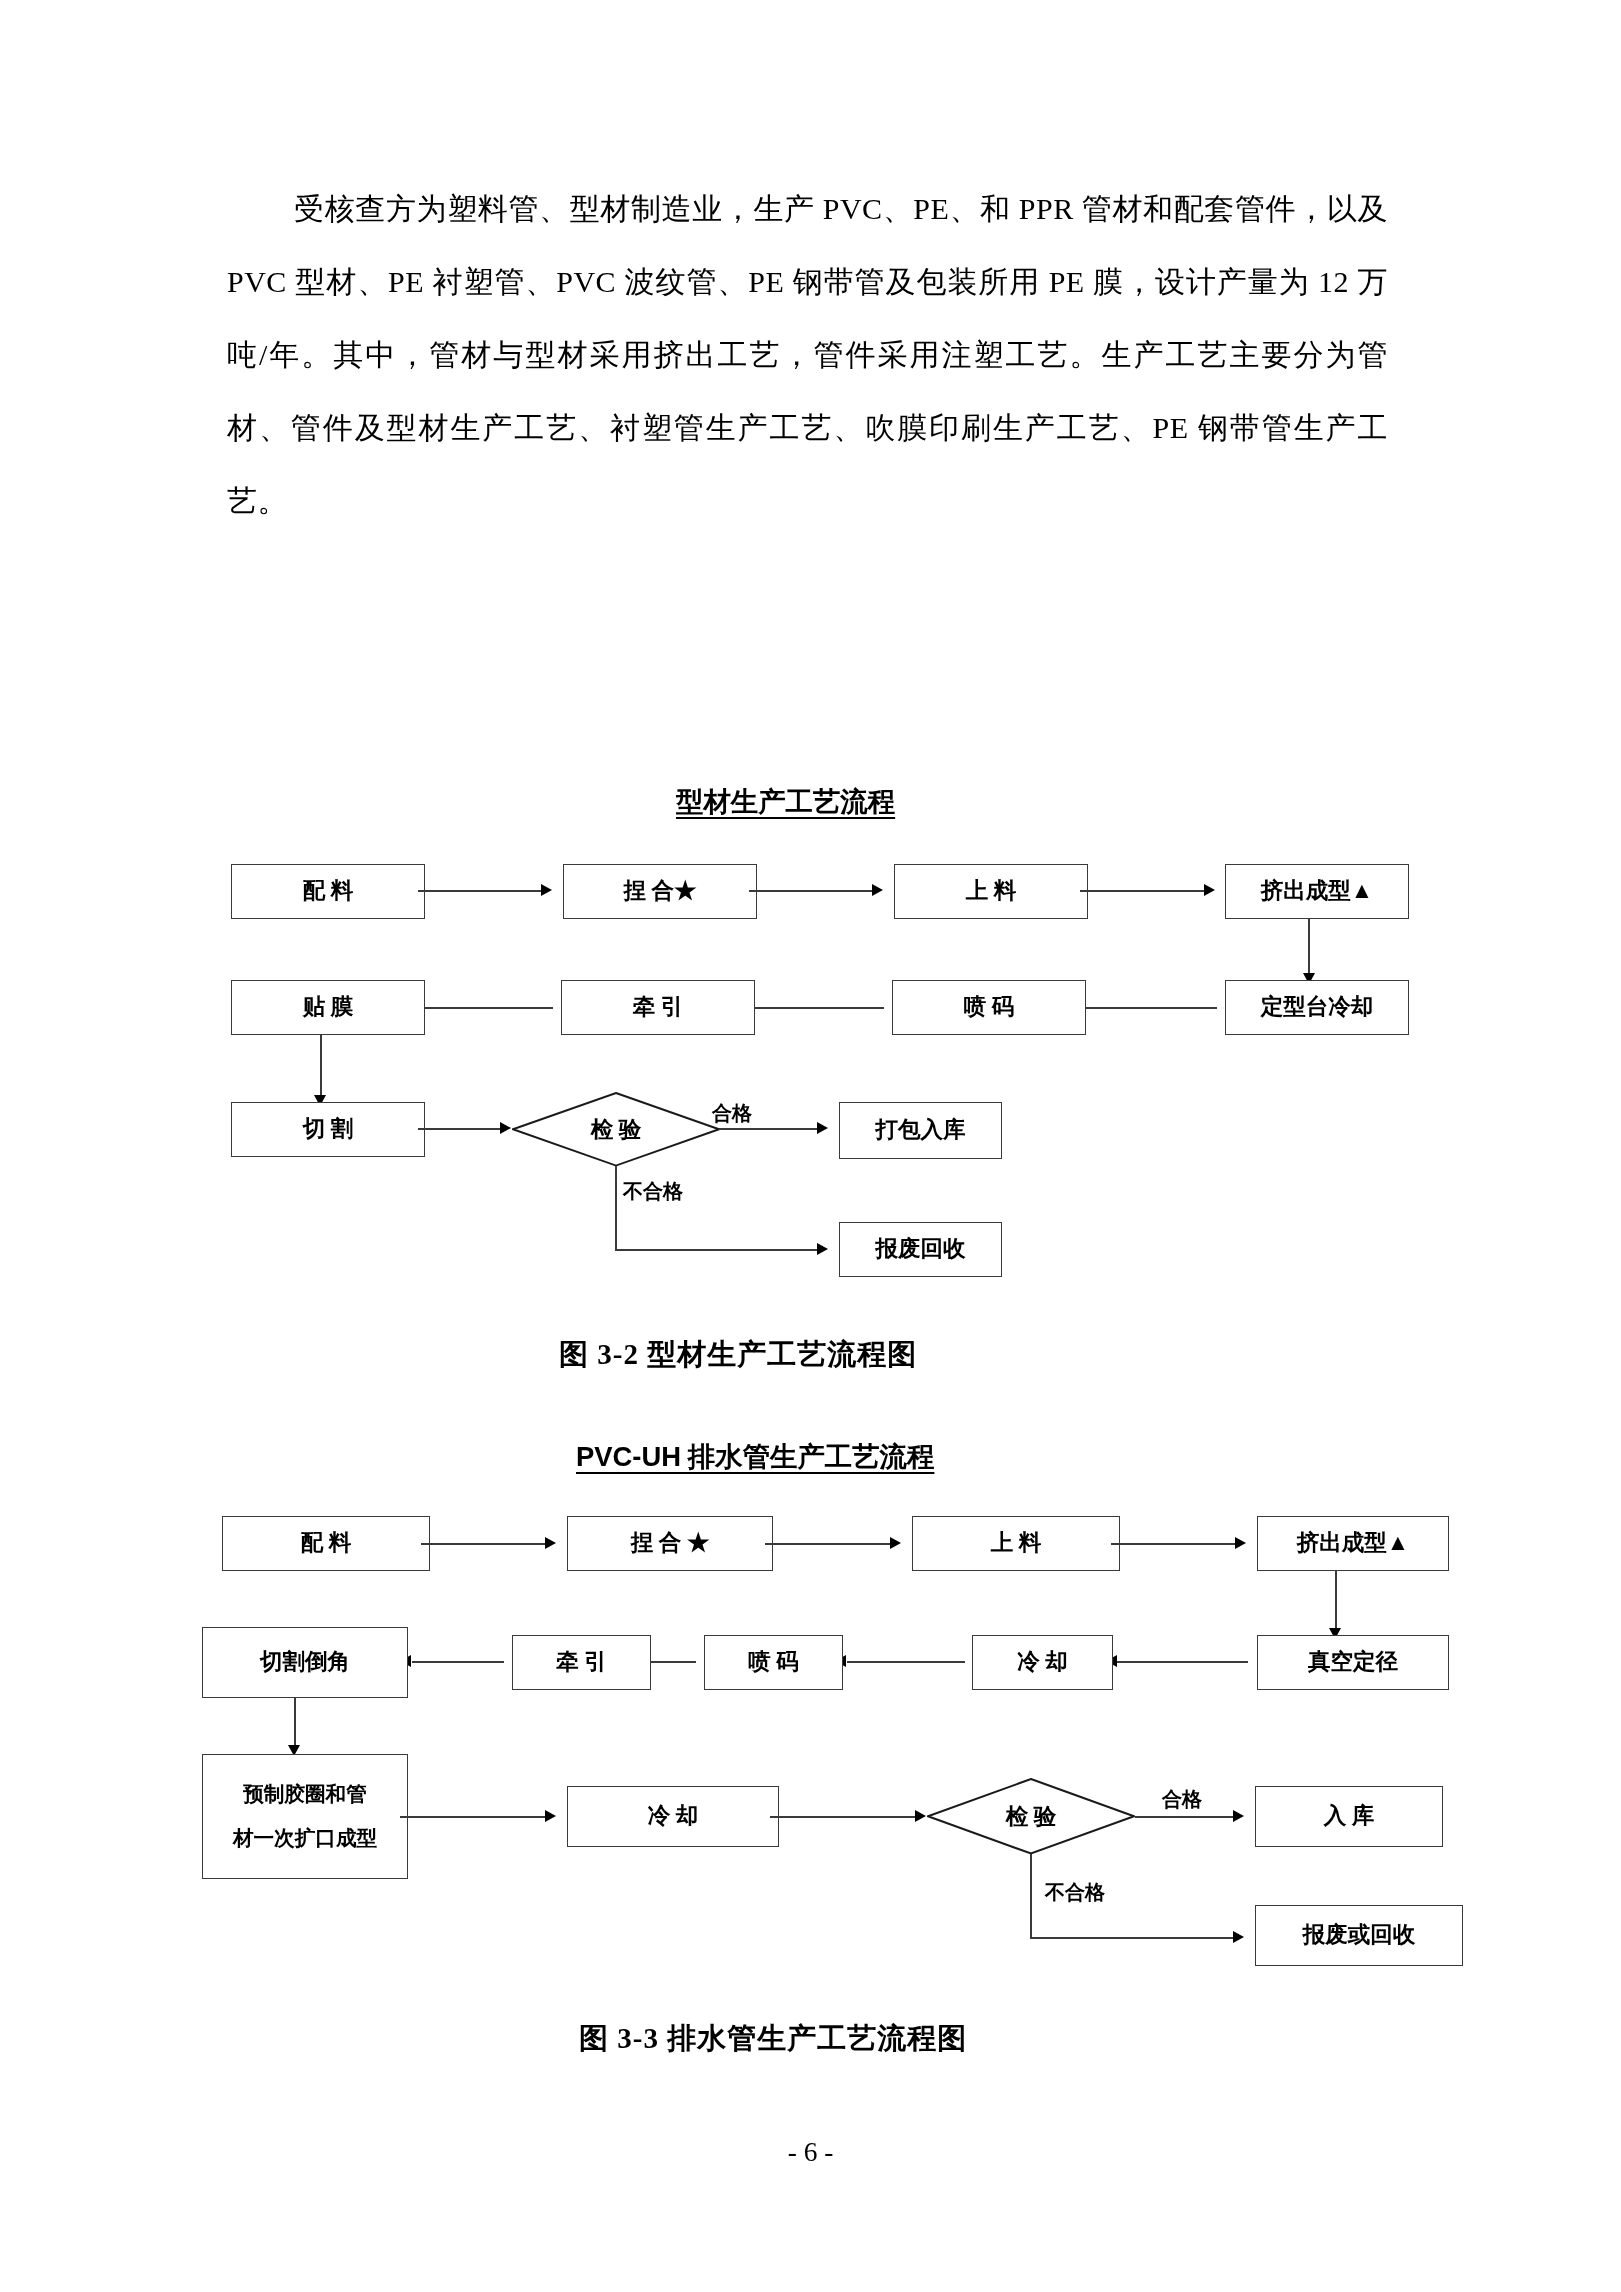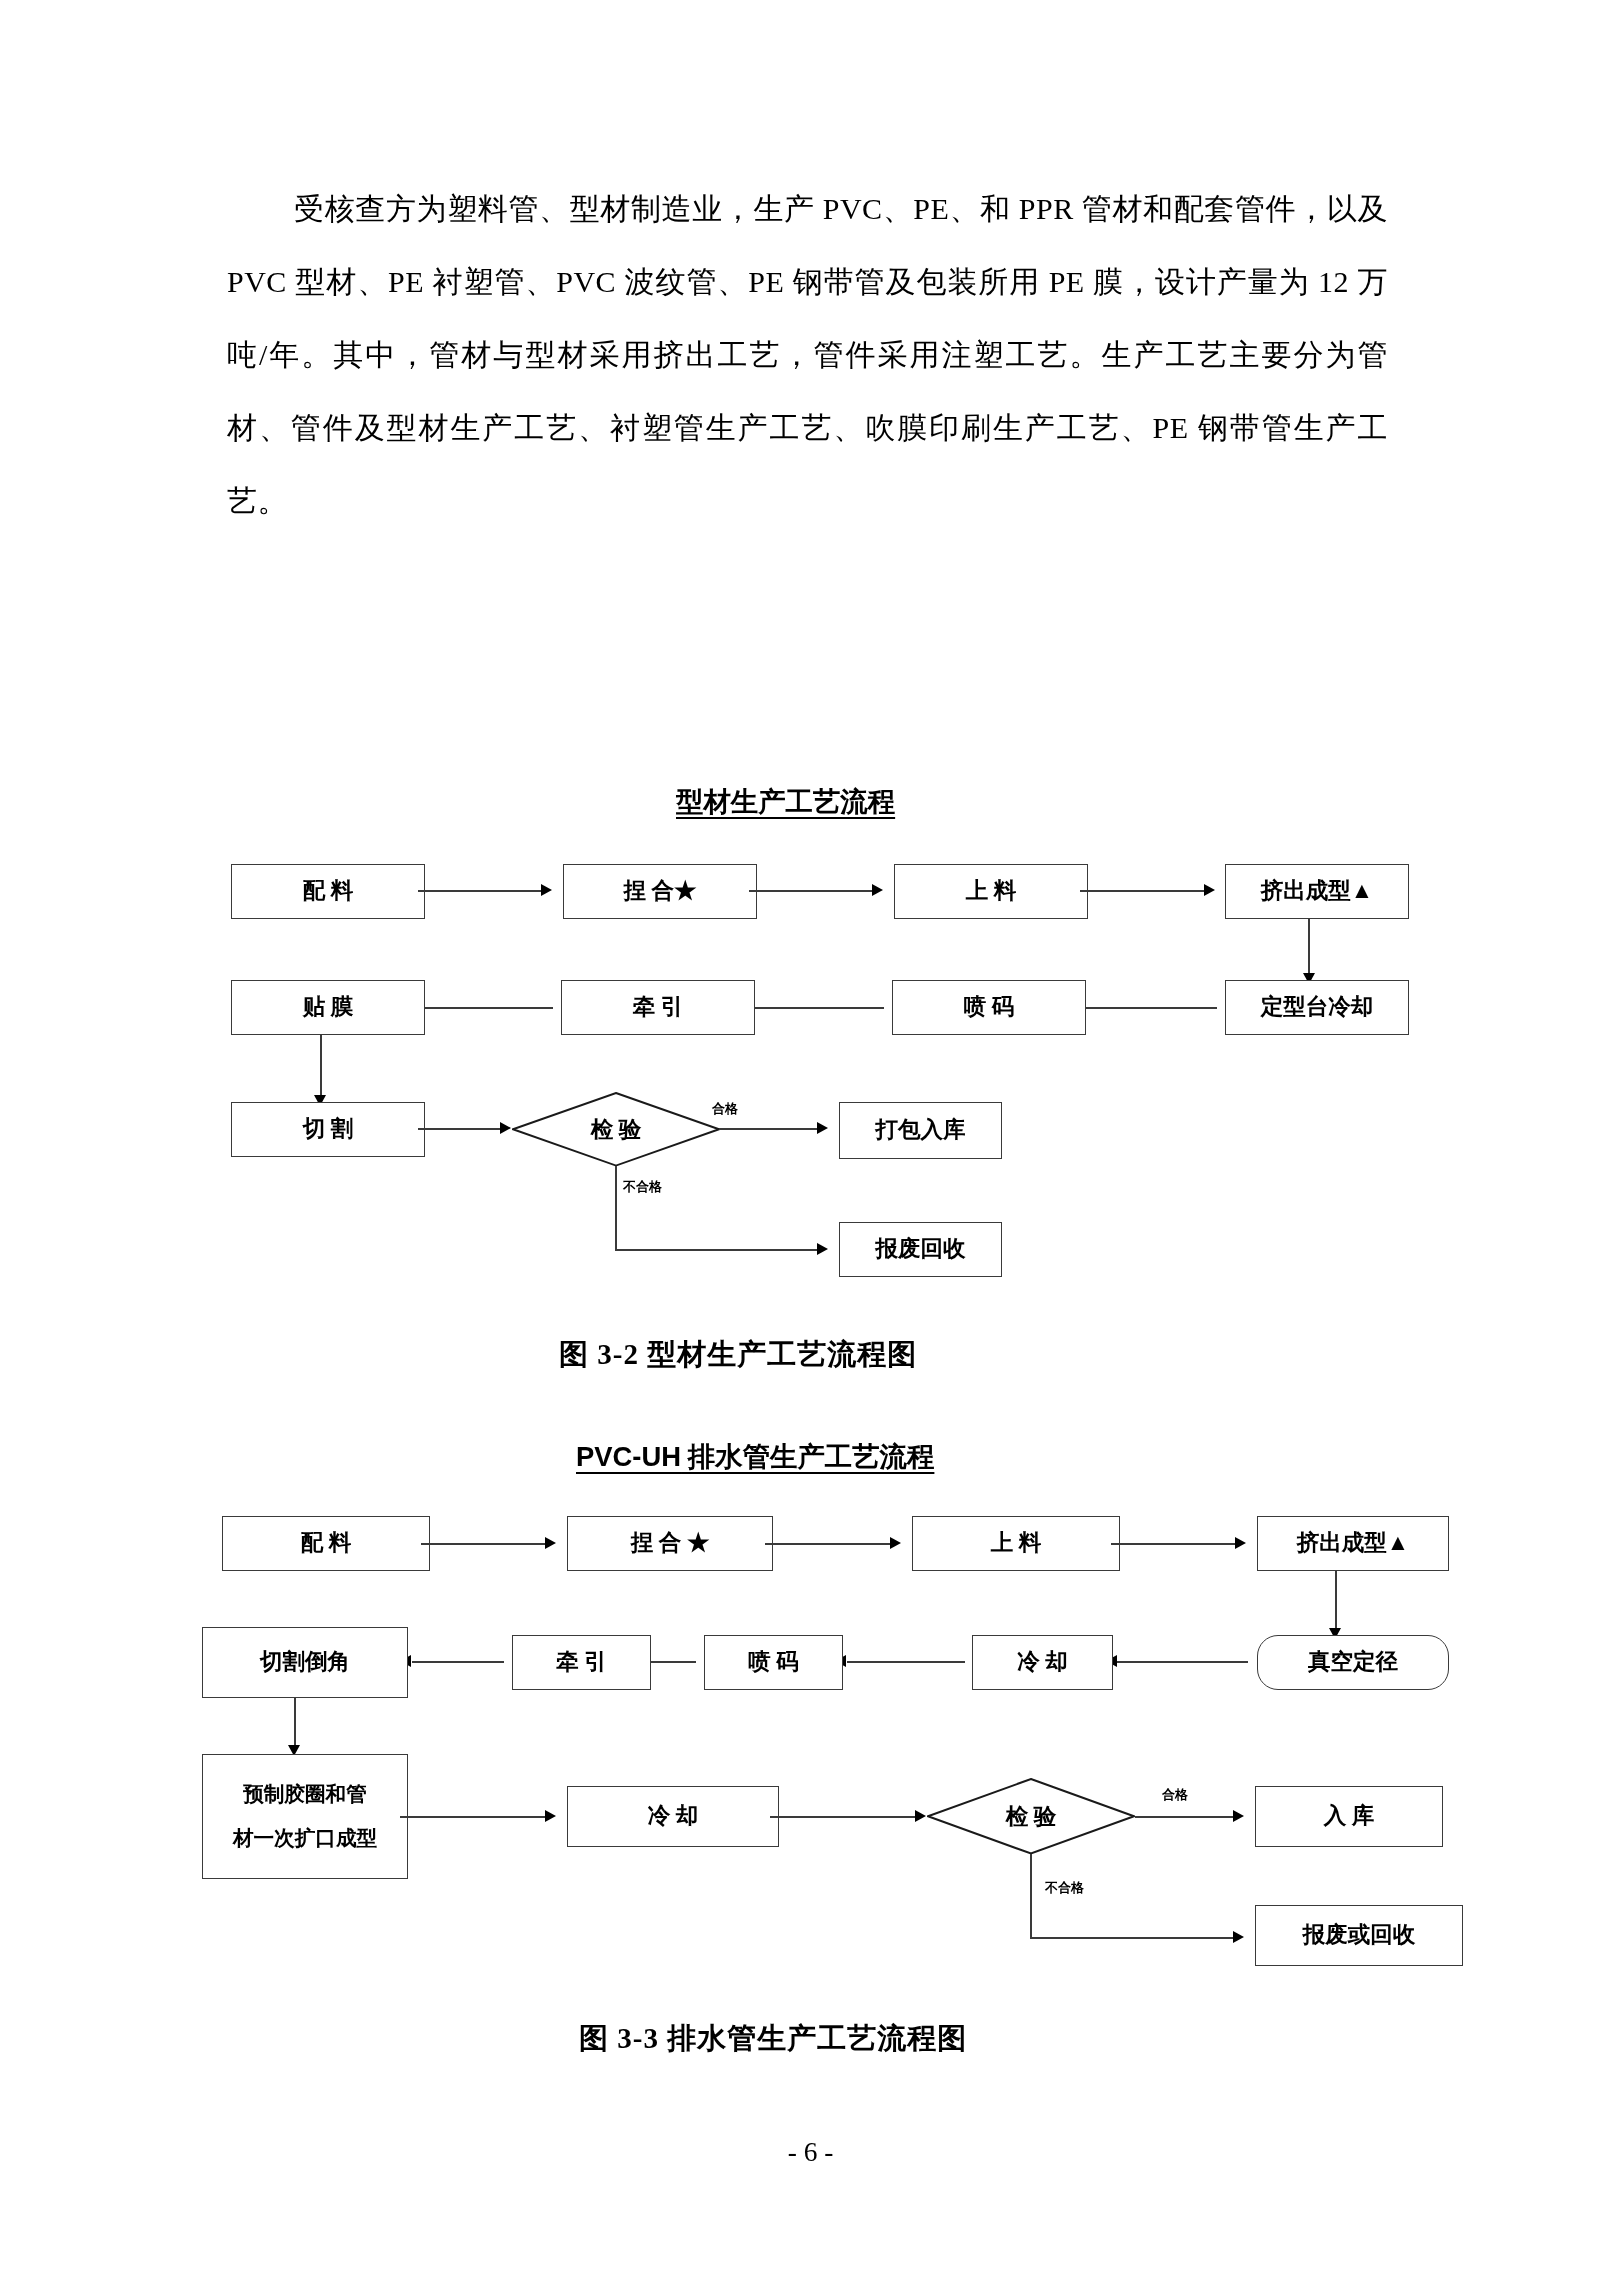--- a/index.html
+++ b/index.html
@@ -126,21 +126,21 @@
     border-bottom: 6.9px solid transparent;
     border-right: 11.8px solid #000000;
   }
   .arrow-d {
     border-left: 6.9px solid transparent;
     border-right: 6.9px solid transparent;
     border-top: 11.8px solid #000000;
   }
   .edge-label {
     position: absolute;
-    font-size: 13px;
+    font-size: 20px;
     font-weight: bold;
     white-space: nowrap;
   }
   .page-number {
     position: absolute;
     left: 0;
     right: 0;
     top: 2137px;
     text-align: center;
     font-size: 27.4px;
@@ -230,21 +230,21 @@
 
   <div class="node" style="left:904px; top:1516px; width:208px; height:55px;">上  料</div>
   <div class="hline" style="left:1111px; top:1543px; width:125px;"></div>
   <div class="arrow-r" style="left:1235px; top:1537px;"></div>
 
   <div class="node" style="left:1249px; top:1516px; width:192px; height:55px;">挤出成型▲</div>
 
   <div class="vline" style="left:1335px; top:1571px; height:61px;"></div>
   <div class="arrow-d" style="left:1329px; top:1628px;"></div>
 
-  <div class="node" style="left:1249px; top:1635px; width:192px; height:55px;border-radius:21px;">真空定径</div>
+  <div class="node" style="left:1249px; top:1635px; width:192px; height:55px;">真空定径</div>
   <div class="hline" style="left:1117px; top:1661px; width:131px;"></div>
   <div class="arrow-l" style="left:1106px; top:1655px;"></div>
 
   <div class="node" style="left:964px; top:1635px; width:141px; height:55px;">冷  却</div>
   <div class="hline" style="left:847px; top:1661px; width:118px;"></div>
   <div class="arrow-l" style="left:835px; top:1655px;"></div>
 
   <div class="node" style="left:696px; top:1635px; width:139px; height:55px;">喷  码</div>
   <div class="hline" style="left:580px; top:1661px; width:116px;"></div>
   <div class="arrow-l" style="left:568px; top:1655px;"></div>

